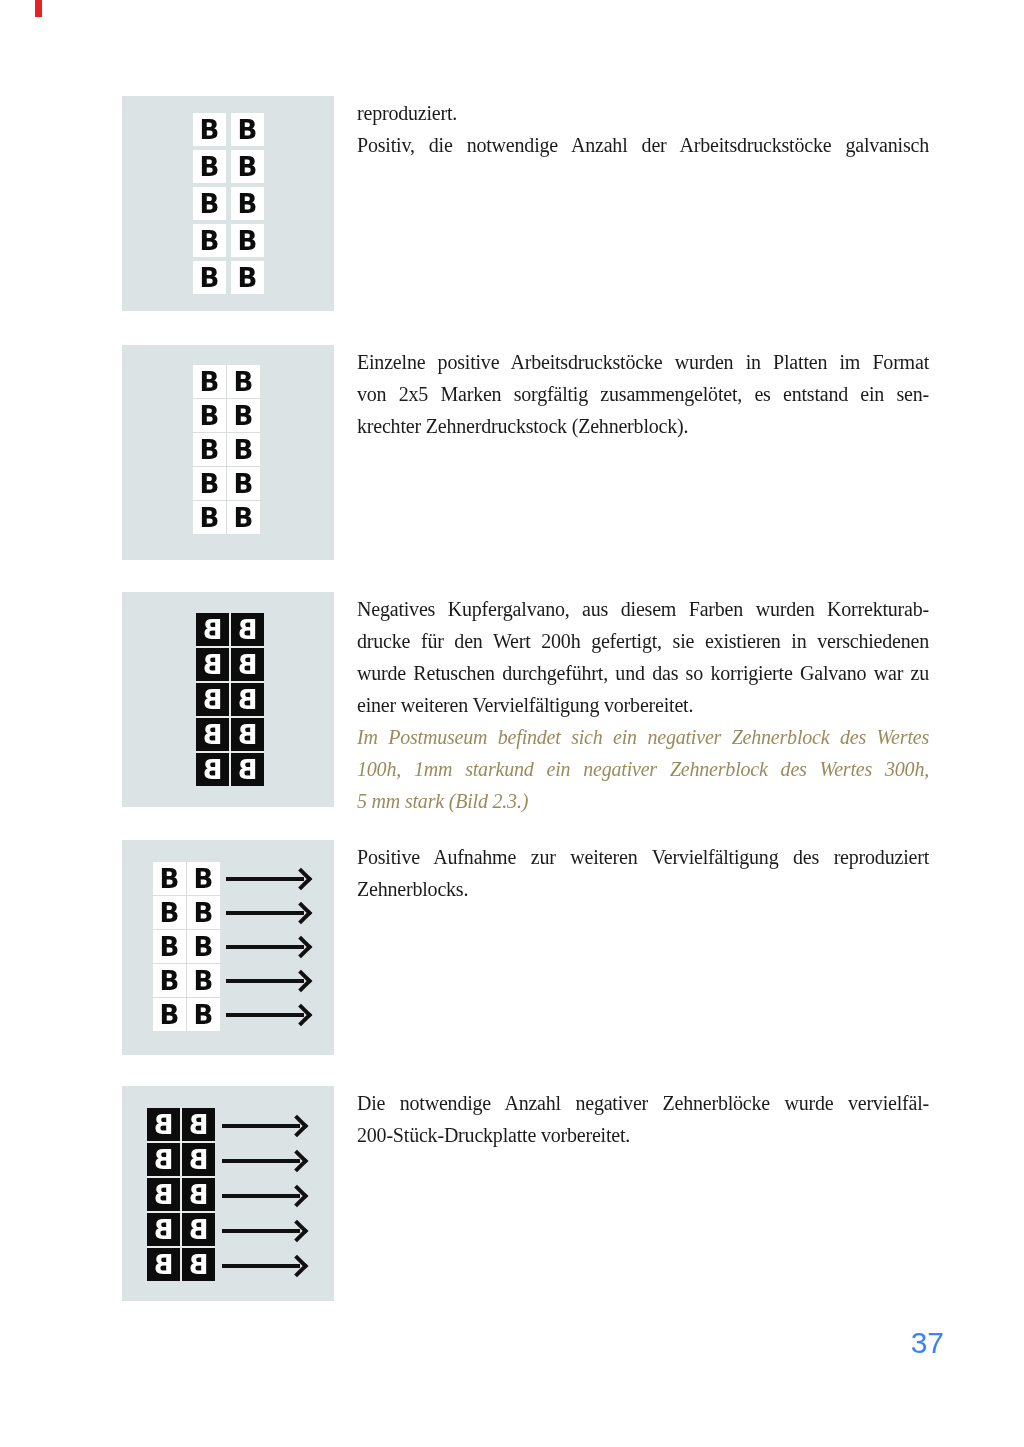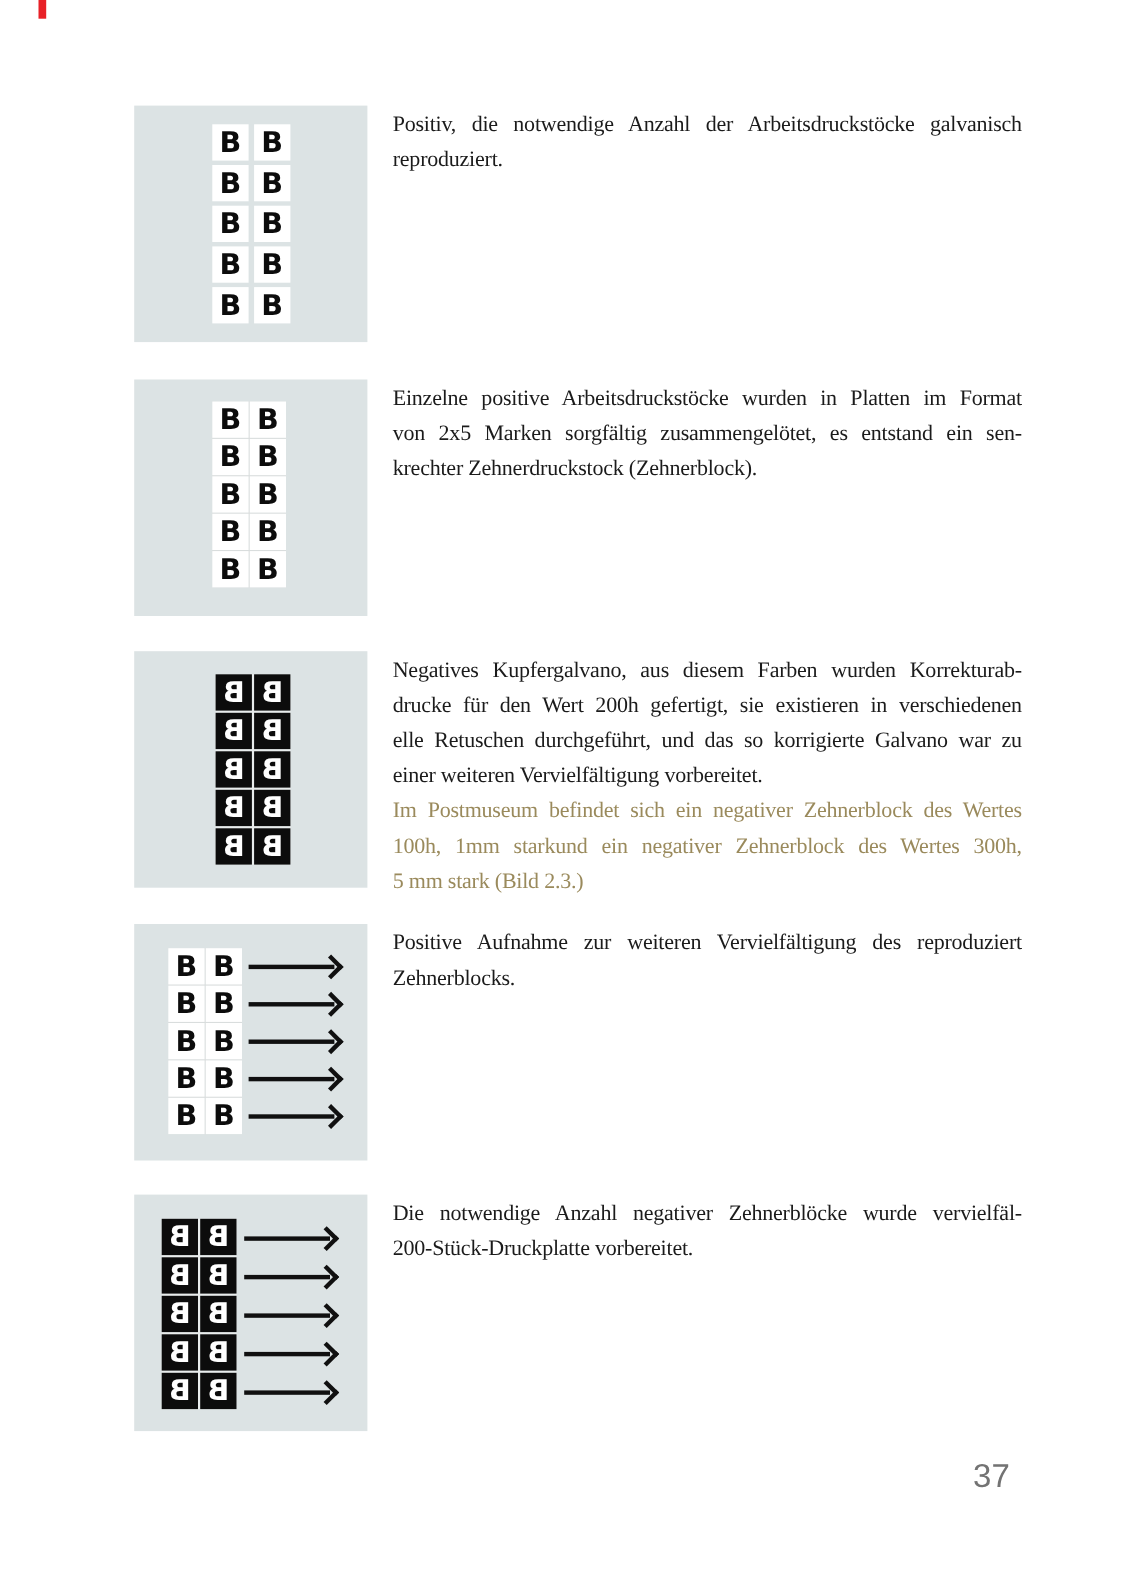--- a/index.html
+++ b/index.html
@@ -55,26 +55,27 @@
   .f3 .arrows{left:104px;top:22px;}
   .f4 .arrows{left:100px;top:22px;}
   .text{
     position:absolute;left:357px;top:1px;width:572px;
     color:#1b1b1b;
     font-size:20px;line-height:32px;letter-spacing:-0.2px;
   }
   .line{text-align:justify;text-align-last:justify;}
   .line.end{text-align-last:left;}
   .line.note{
+    font-style:italic;
     color:#9a8a5c;
   }
   .page-number{
-    position:absolute;top:1326px;right:106px;
+    position:absolute;top:1326px;right:80px;
     font-family:"Liberation Sans",sans-serif;
-    font-size:30px;color:#737373;
+    font-size:30px;color:#3b82f6;
   }
 </style>
 </head>
 <body>
 
 <div class="page">
 
   <div class="crop-mark"></div>
 
   <section class="row" style="top:96px">
@@ -86,22 +87,22 @@
           <span class="cell">B</span>
           <span class="cell">B</span>
           <span class="cell">B</span>
           <span class="cell">B</span>
           <span class="cell">B</span>
           <span class="cell">B</span>
           <span class="cell">B</span>
         </div>
     </div>
     <div class="text">
+      <div class="line end">reproduziert.</div>
       <div class="line">Positiv, die notwendige Anzahl der Arbeitsdruckstöcke galvanisch</div>
-      <div class="line end">reproduziert.</div>
     </div>
   </section>
 
   <section class="row" style="top:345px">
     <div class="figure f1">
       <div class="stamp-grid joined">
           <span class="cell">B</span>
           <span class="cell">B</span>
           <span class="cell">B</span>
           <span class="cell">B</span>
@@ -131,21 +132,21 @@
           <span class="cell neg">B</span>
           <span class="cell neg">B</span>
           <span class="cell neg">B</span>
           <span class="cell neg">B</span>
           <span class="cell neg">B</span>
         </div>
     </div>
     <div class="text">
       <div class="line">Negatives Kupfergalvano, aus diesem Farben wurden Korrekturab-</div>
       <div class="line">drucke für den Wert 200h gefertigt, sie existieren in verschiedenen</div>
-      <div class="line">elle Retuschen durchgeführt, und das so korrigierte Galvano war zu</div>
+      <div class="line">wurde Retuschen durchgeführt, und das so korrigierte Galvano war zu</div>
       <div class="line end">einer weiteren Vervielfältigung vorbereitet.</div>
       <div class="line note">Im Postmuseum befindet sich ein negativer Zehnerblock des Wertes</div>
       <div class="line note">100h, 1mm starkund ein negativer Zehnerblock des Wertes 300h,</div>
       <div class="line note end">5 mm stark (Bild 2.3.)</div>
     </div>
   </section>
 
   <section class="row" style="top:840px">
     <div class="figure f3">
       <div class="stamp-grid joined">

